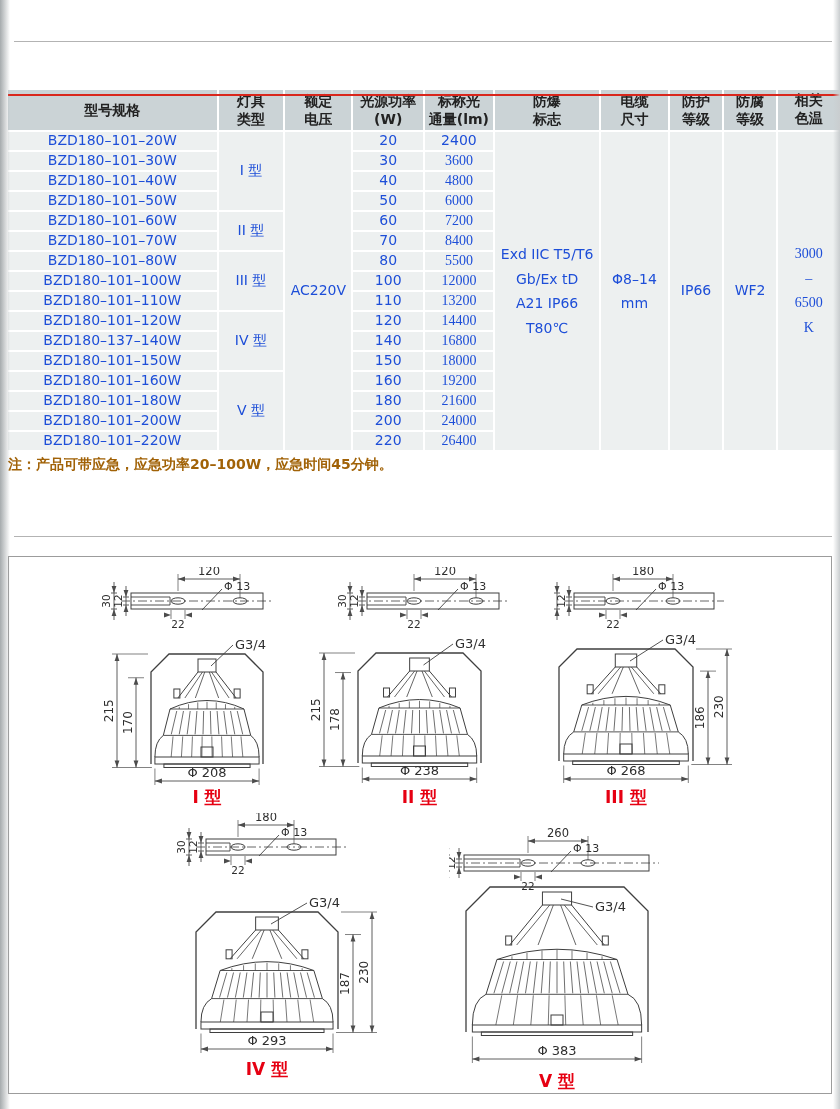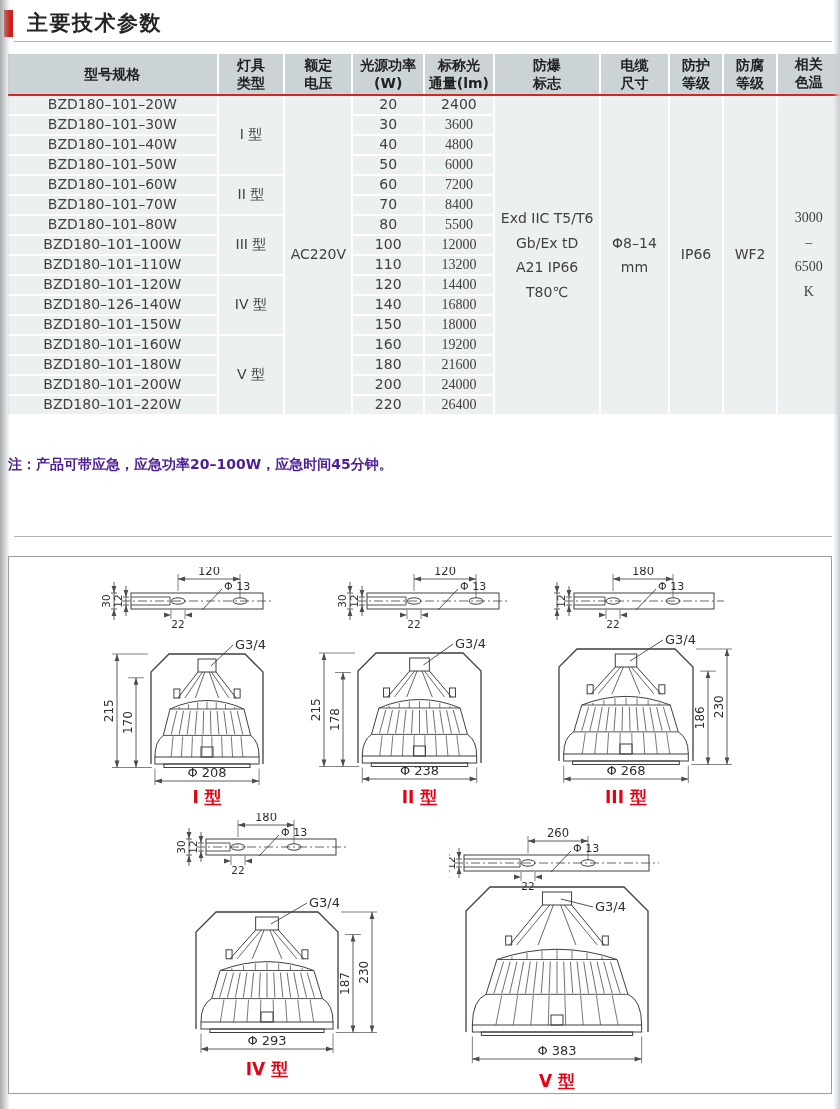--- a/index.html
+++ b/index.html
@@ -13,47 +13,43 @@
     background:linear-gradient(270deg,#c9cdcf,rgba(255,255,255,0));}
 
   .sec-head{position:absolute;left:4px;display:flex;align-items:center;height:30px;z-index:2;}
   #sec1{top:8px;} #sec2{top:502px;}
   .red-bar{width:9px;height:27px;background:#cf1d17;margin-right:14px;}
   .sec-title{font-size:21px;font-weight:bold;color:#252525;letter-spacing:1.5px;}
   .sec-rule{position:absolute;left:14px;right:8px;height:1px;background:#b3b3b3;}
   #rule1{top:41px;} #rule2{top:536px;}
 
   .table-wrap{position:absolute;left:8px;right:0;top:52px;}
-  table{border-collapse:collapse;width:100%;table-layout:fixed;}
+  table{border-collapse:collapse;width:100%;table-layout:fixed;margin-top:36px;}
   th,td{border:2px solid #ffffff;text-align:center;padding:0;box-sizing:border-box;}
   th{background:#cbd3d6;font-size:14px;font-weight:bold;color:#222;height:42px;line-height:1.3;}
-  td{background:#edf0f0;font-size:14px;color:#404040;height:20px;line-height:1.25;}
+  td{background:#edf0f0;font-size:14px;color:#1d4ed8;height:20px;line-height:1.25;}
   td.multi{line-height:1.75;}
   tr th:last-child,tr td:last-child{border-right:none;font-family:Liberation Serif, serif;}
   tr th:first-child,tr td:first-child{border-left:none;}
   .red-rule{position:absolute;left:0;right:0;top:42px;height:2px;background:#d9261c;z-index:3;}
 
-  .note{position:absolute;left:8px;top:456px;margin:0;font-size:14px;font-weight:bold;color:#4c1d95;}
+  .note{position:absolute;left:8px;top:456px;margin:0;font-size:14px;font-weight:bold;color:#a16207;}
 
   .drawings-box{position:absolute;left:8px;top:556px;width:822px;height:536px;
     border:1px solid #9c9c9c;background:#fff;}
   .drawing{position:absolute;}
   svg text{font-family:"DejaVu Sans","Liberation Sans",sans-serif;}
 </style>
 </head>
 <body>
 
 <div class="page">
   <div class="edge-l"></div>
   <div class="edge-r"></div>
 
-  <div class="sec-head" id="sec1">
-    <span class="red-bar"></span>
-    <span class="sec-title">主要技术参数</span>
-  </div>
   <div class="sec-rule" id="rule1"></div>
 
   <div class="table-wrap">
     <table id="spec-table">
         <thead>
           <tr>
             <th style="width:25.2%">型号规格</th>
             <th style="width:8%">灯具<br>类型</th>
             <th style="width:8.2%">额定<br>电压</th>
             <th style="width:8.6%">光源功率<br>(W)</th>
@@ -120,21 +116,21 @@
             <td>110</td>
             <td>13200</td>
           </tr>
           <tr>
             <td>BZD180–101–120W</td>
             <td rowspan="3">IV 型</td>
             <td>120</td>
             <td>14400</td>
           </tr>
           <tr>
-            <td>BZD180–126–140W</td>
+            <td>BZD180–137–140W</td>
             <td>140</td>
             <td>16800</td>
           </tr>
           <tr>
             <td>BZD180–101–150W</td>
             <td>150</td>
             <td>18000</td>
           </tr>
           <tr>
             <td>BZD180–101–160W</td>

